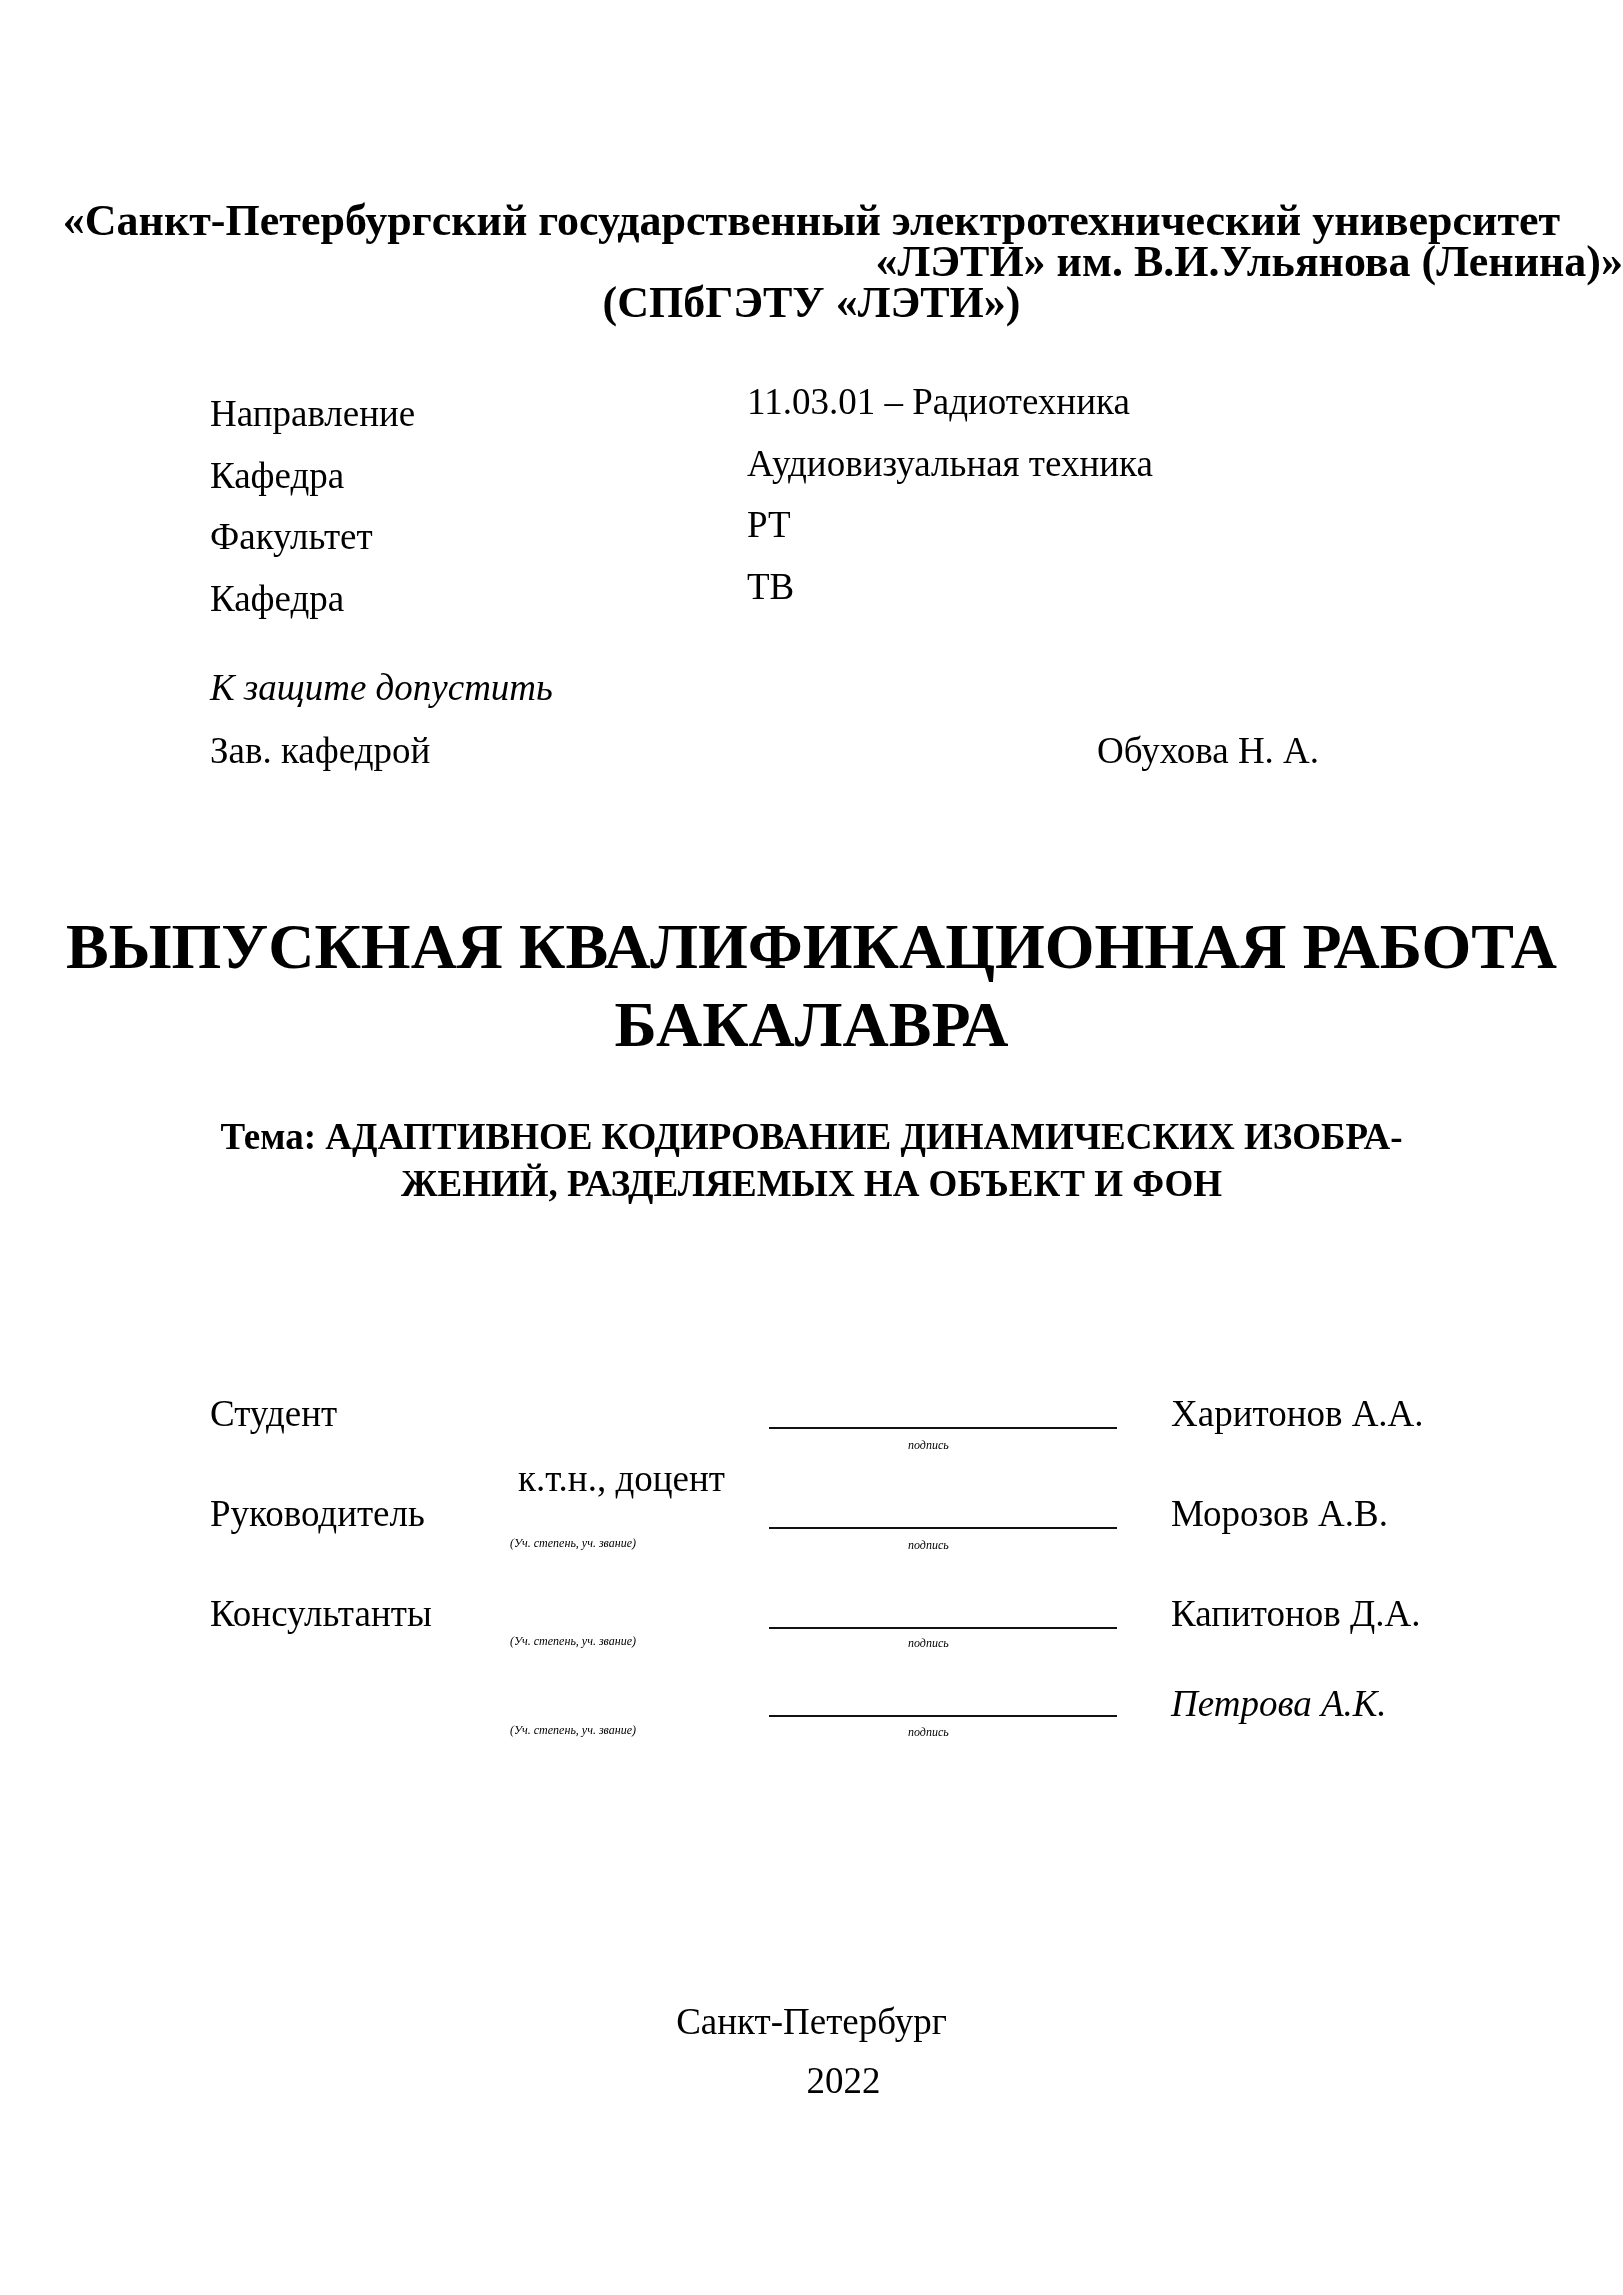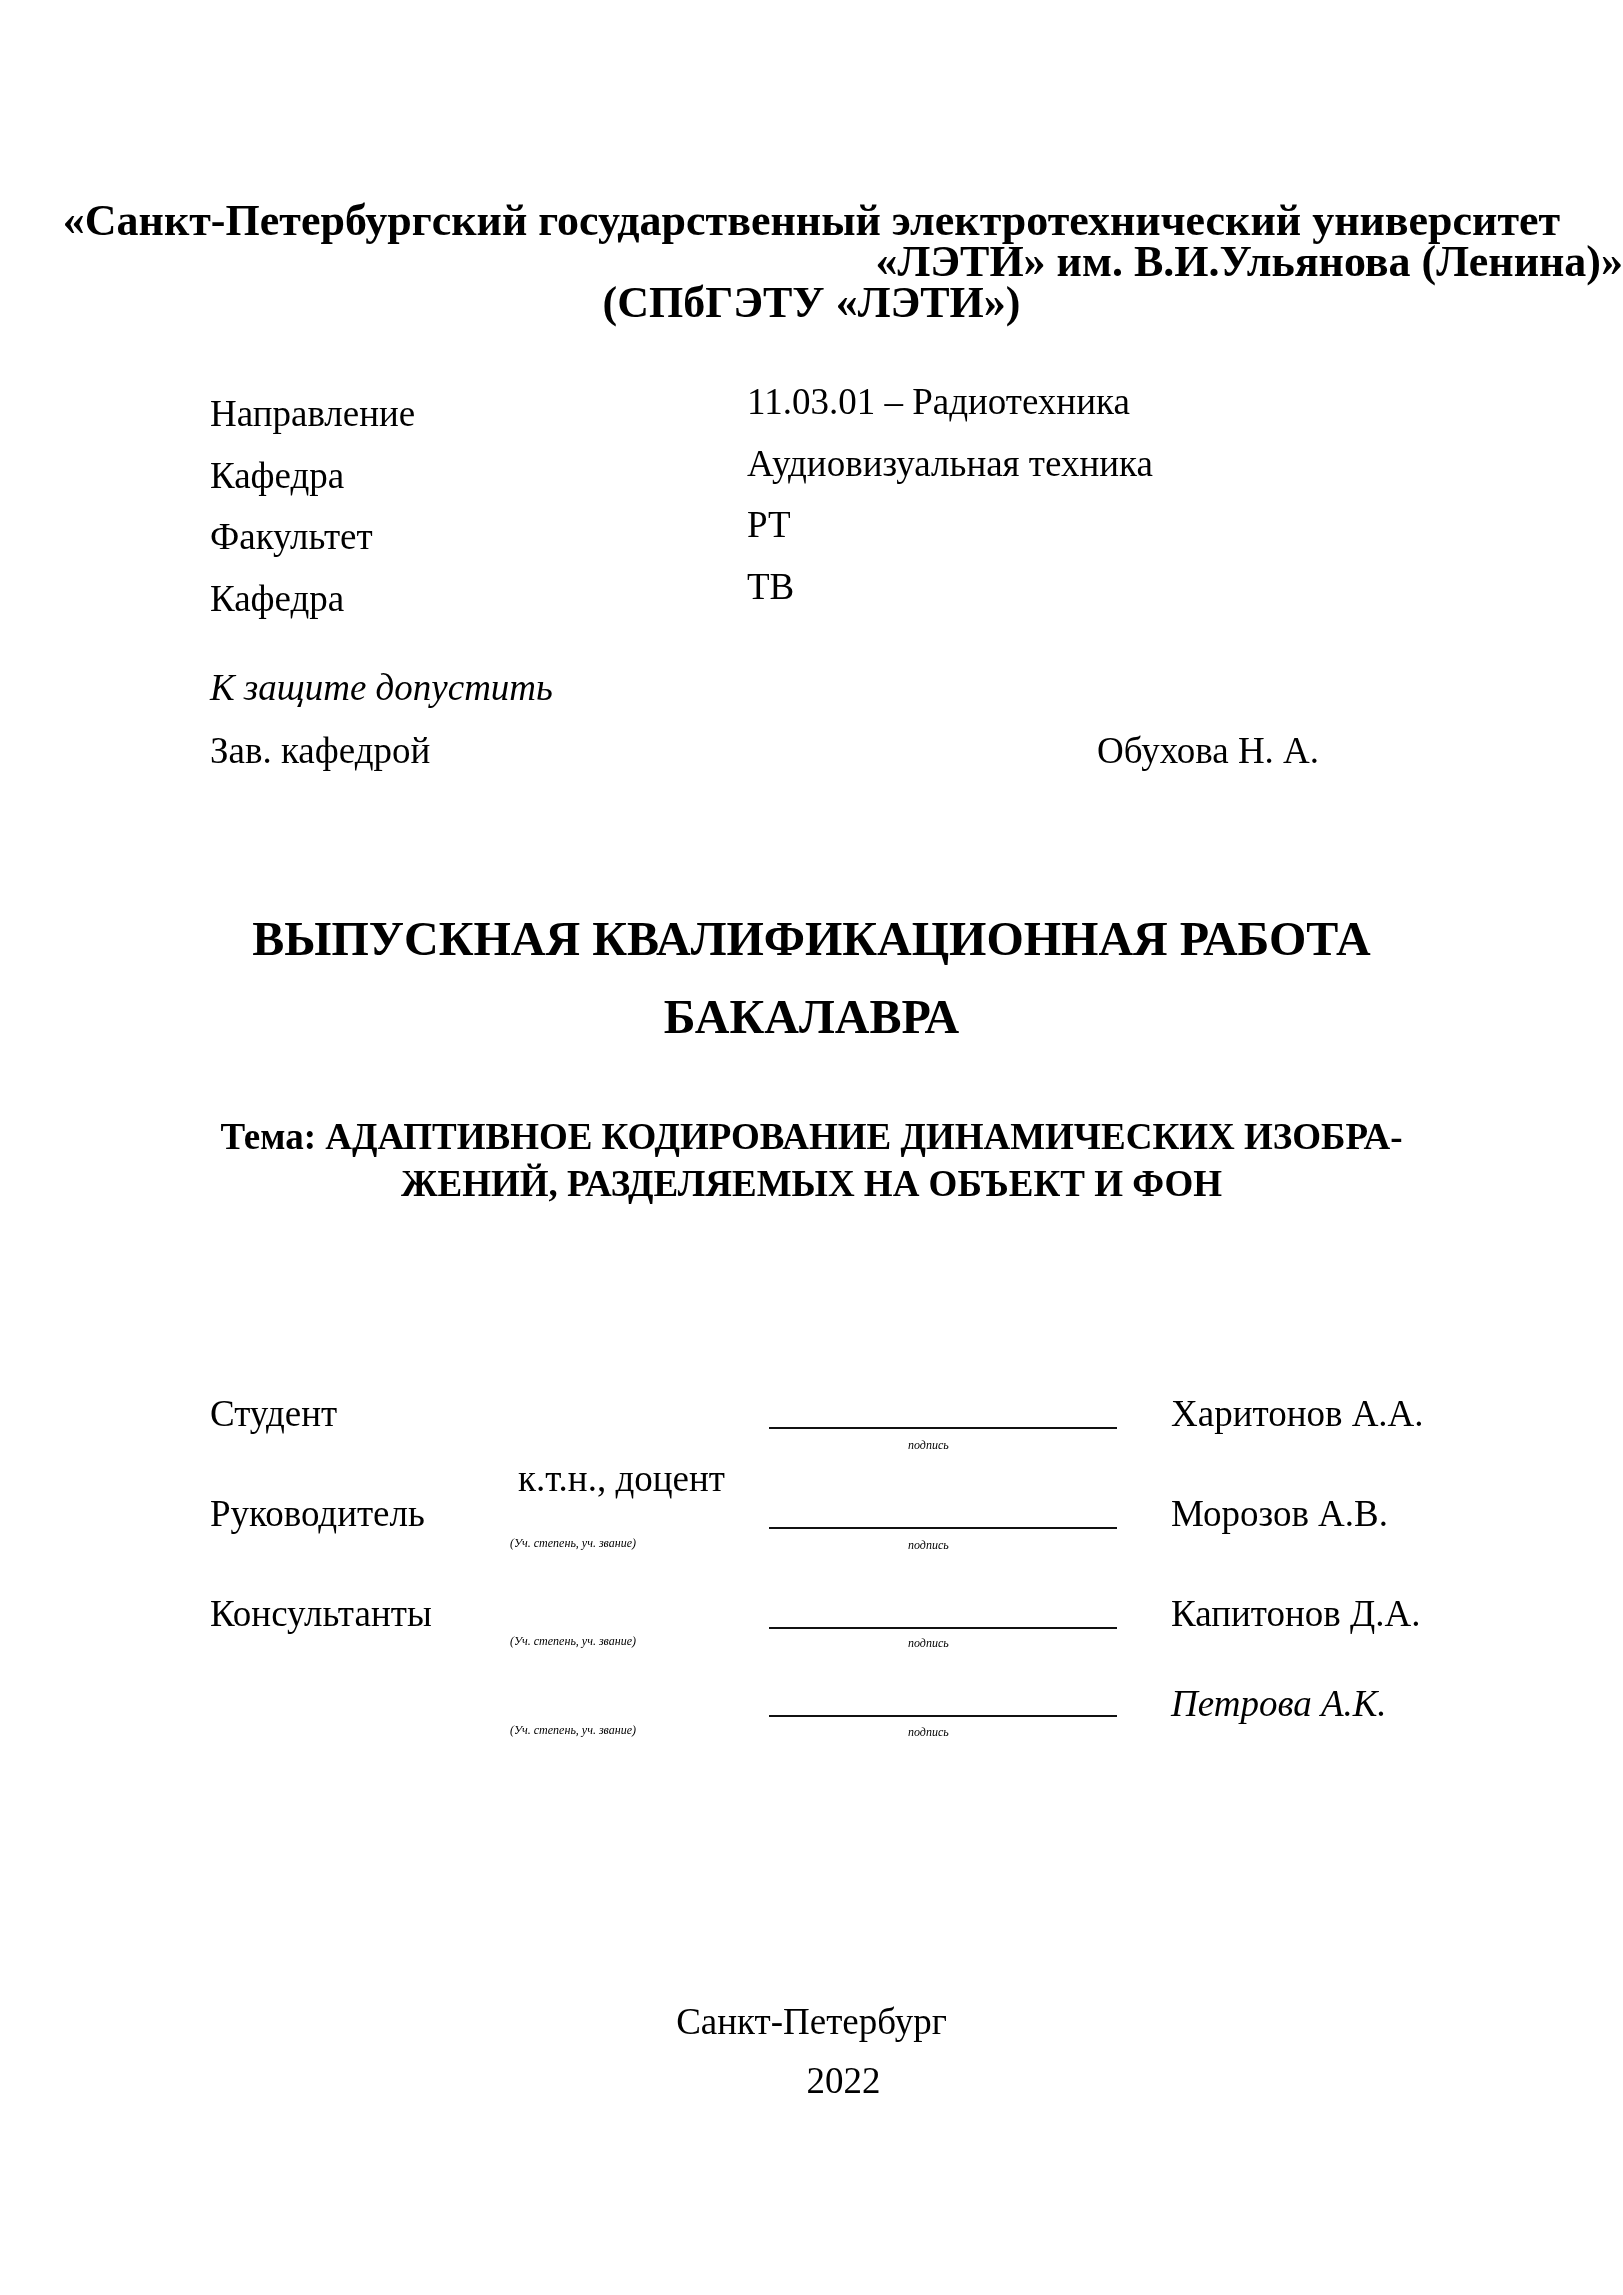--- a/index.html
+++ b/index.html
@@ -5,21 +5,21 @@
   html, body { margin: 0; padding: 0; background: #ffffff; }
   body { width: 1623px; height: 2295px; position: relative; overflow: hidden;
          font-family: "Liberation Serif", "DejaVu Serif", serif; color: #000; }
   .abs { position: absolute; white-space: nowrap; line-height: 1; }
   .center { left: 0; width: 1623px; text-align: center; }
   .hdr { font-weight: bold; font-size: 44px; }
   .lbl { font-weight: normal; font-size: 37px; left: 210px; margin-top: 12px; }
   .val { font-size: 37px; left: 747px; }
   .norm { font-size: 37px; }
   .ital { font-style: italic; }
-  .title { font-weight: bold; font-size: 48px; }
+  .title { font-weight: bold; font-size: 64px; }
   .theme { font-weight: bold; font-size: 37px; }
   .sigline { position: absolute; left: 769px; width: 348px; height: 0; border-top: 2.4px solid #111; }
   .small-it { font-style: italic; font-size: 12px; }
 </style>
 </head>
 <body>
 
 <div>
   <div class="abs center hdr" style="top:199px;">«Санкт-Петербургский государственный электротехнический университет</div>
   <div class="abs center hdr" style="top:240px;text-align:right;">«ЛЭТИ» им. В.И.Ульянова (Ленина)»</div>

